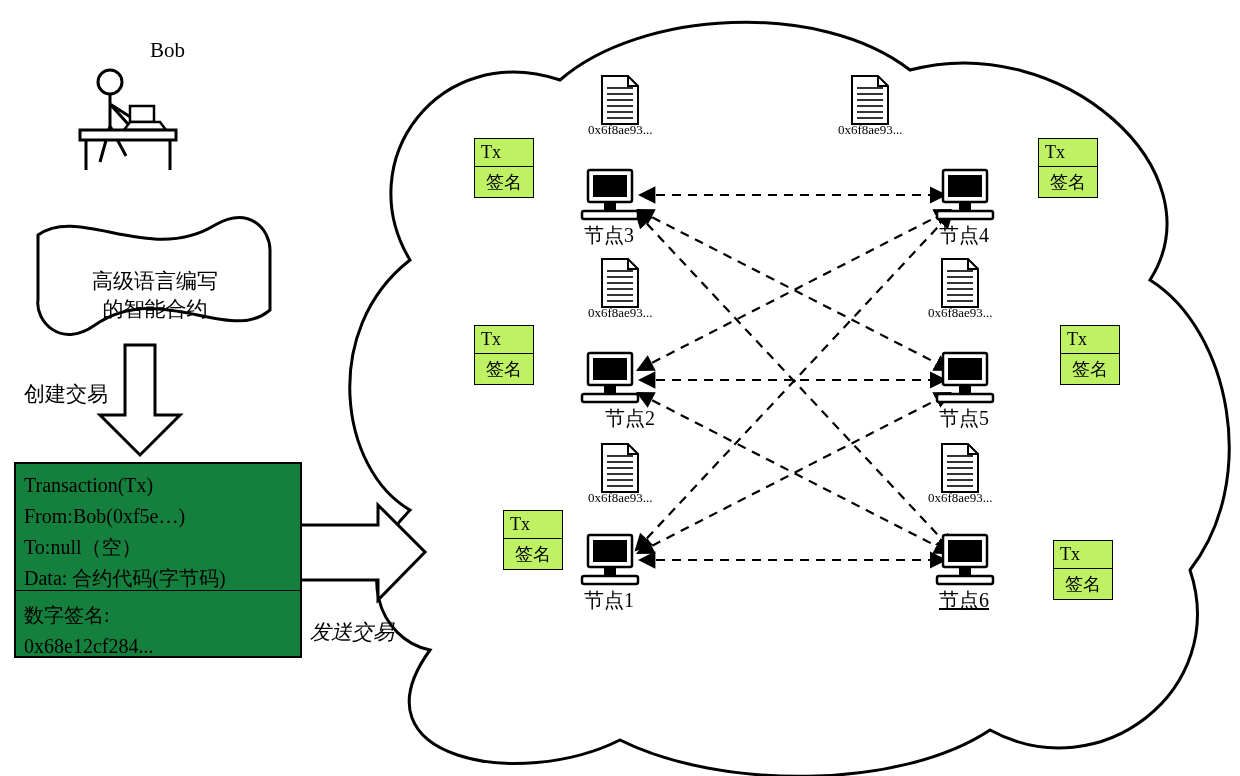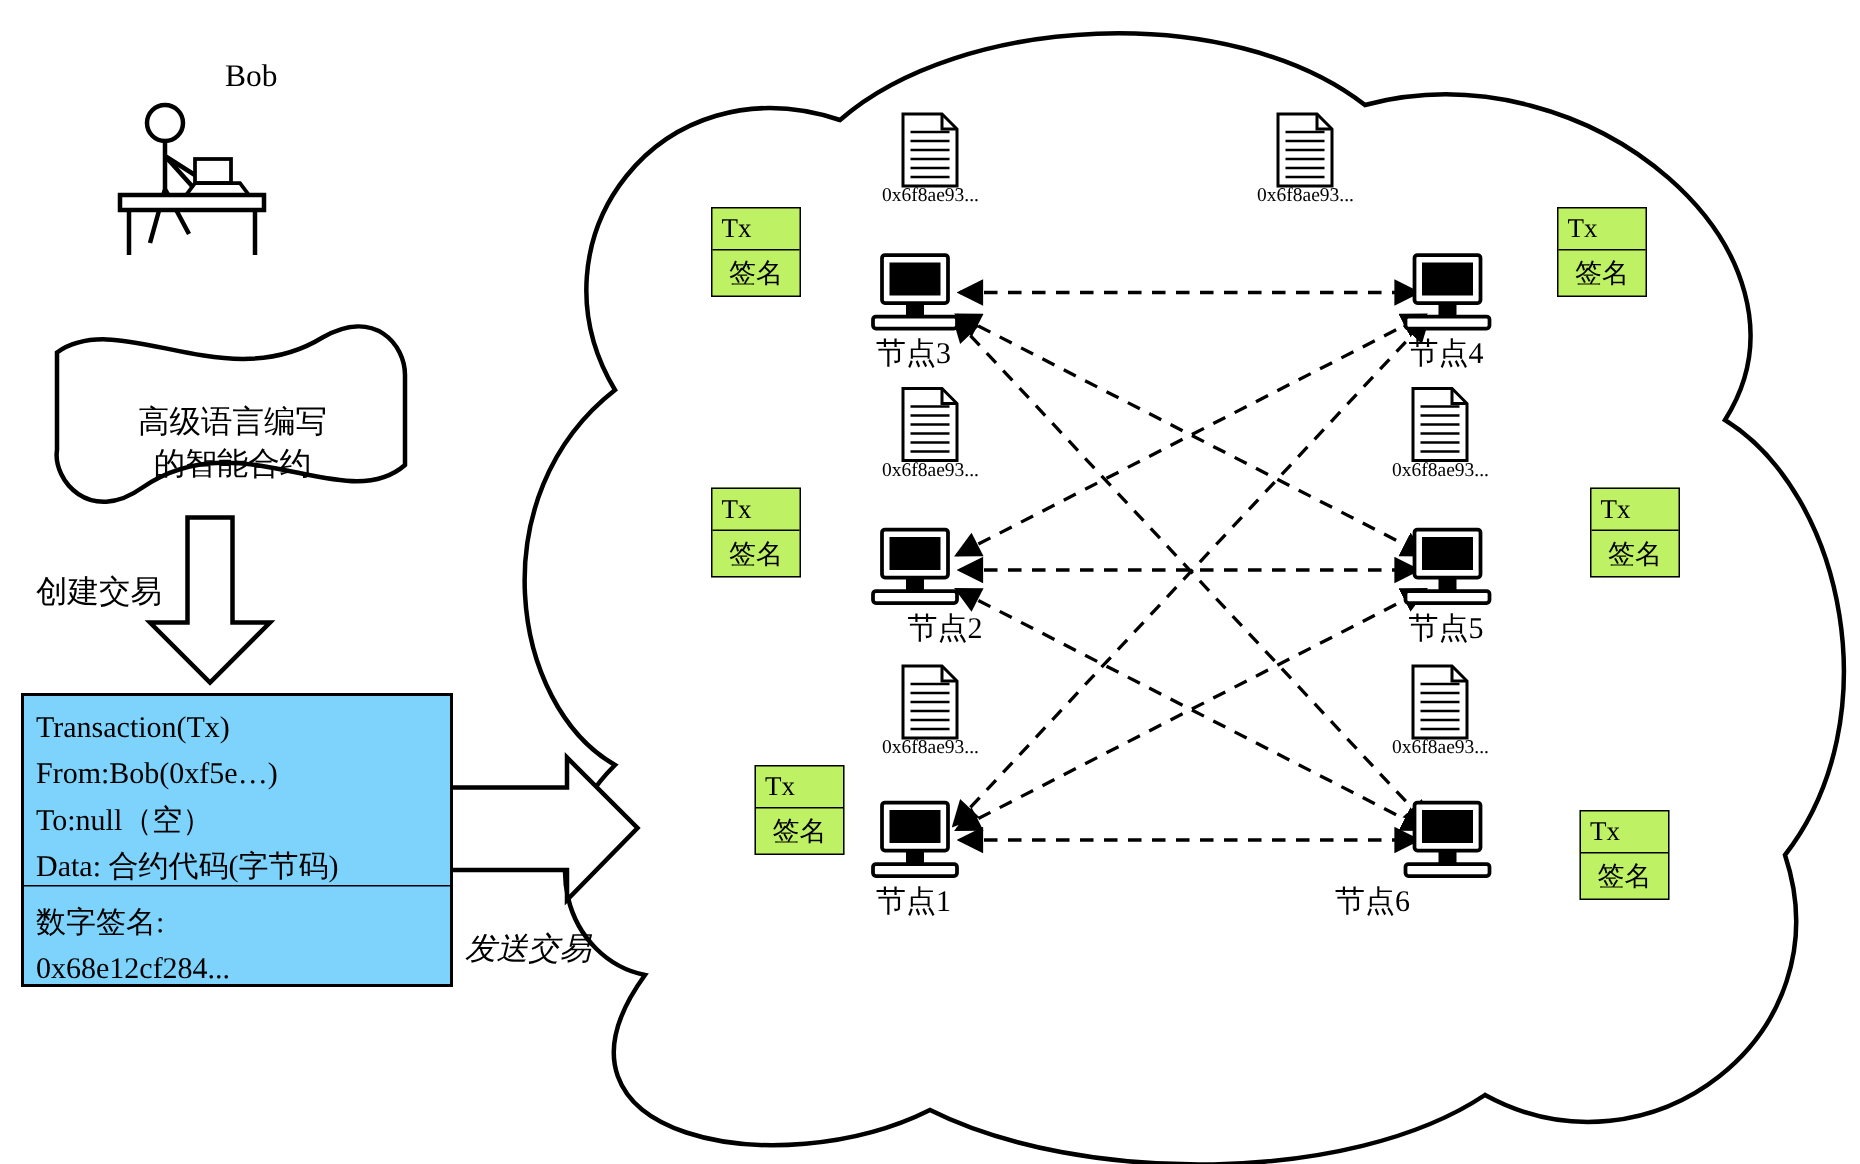--- a/index.html
+++ b/index.html
@@ -5,21 +5,21 @@
   html, body { margin: 0; padding: 0; }
   body { width: 1240px; height: 776px; font-family: "Times New Roman", "SimSun", serif; background: #fff; position: relative; }
   .stage { position: relative; width: 1240px; height: 776px; }
   .bob-label { position: absolute; font-size: 21px; }
   .scroll-text { position: absolute; text-align: center; font-size: 21px; line-height: 1.35; width: 210px; }
 
   
   .label { position: absolute; font-size: 21px; }
 
   
-  .tx-box { position: absolute; border: 2.5px solid #000; background: #7dd3fc; }
+  .tx-box { position: absolute; border: 2.5px solid #000; background: #15803d; }
   .tx-inner-line { position: absolute; left: 0; right: 0; border-top: 1.5px solid #000; }
   .tx-line { font-size: 20px; line-height: 1.35; padding: 2px 8px; white-space: nowrap; }
 
   
   .txcell { position: absolute; border: 1.8px solid #000; background: #bef264; width: 58px; }
   .txcell .r { border-bottom: 1.8px solid #000; padding: 3px 6px; font-size: 18px; }
   .txcell .r:last-child { border-bottom: none; text-align: center; }
 
   
   .nlabel { position: absolute; font-size: 20px; }
@@ -147,21 +147,21 @@
     <div class="tx-line">0x68e12cf284...</div>
   </div>
 
   <div class="label" style="left:310px; top:618px;font-style:italic;">发送交易</div>
 
   <div class="nlabel" style="left:584px; top:222px;text-align:center;">节点3</div>
   <div class="nlabel" style="left:939px; top:222px;">节点4</div>
   <div class="nlabel" style="left:605px; top:405px;">节点2</div>
   <div class="nlabel" style="left:939px; top:405px;">节点5</div>
   <div class="nlabel" style="left:584px; top:587px;">节点1</div>
-  <div class="nlabel" style="left:890px; top:587px;">节点6</div>
+  <div class="nlabel" style="left:939px; top:587px;text-decoration:underline;">节点6</div>
 
   <div class="addr" style="left:588px; top:122px;">0x6f8ae93...</div>
   <div class="addr" style="left:838px; top:122px;">0x6f8ae93...</div>
   <div class="addr" style="left:588px; top:305px;">0x6f8ae93...</div>
   <div class="addr" style="left:928px; top:305px;">0x6f8ae93...</div>
   <div class="addr" style="left:588px; top:490px;">0x6f8ae93...</div>
   <div class="addr" style="left:928px; top:490px;">0x6f8ae93...</div>
 
   <div class="txcell" style="left:474px; top:138px;">
     <div class="r">Tx</div>

